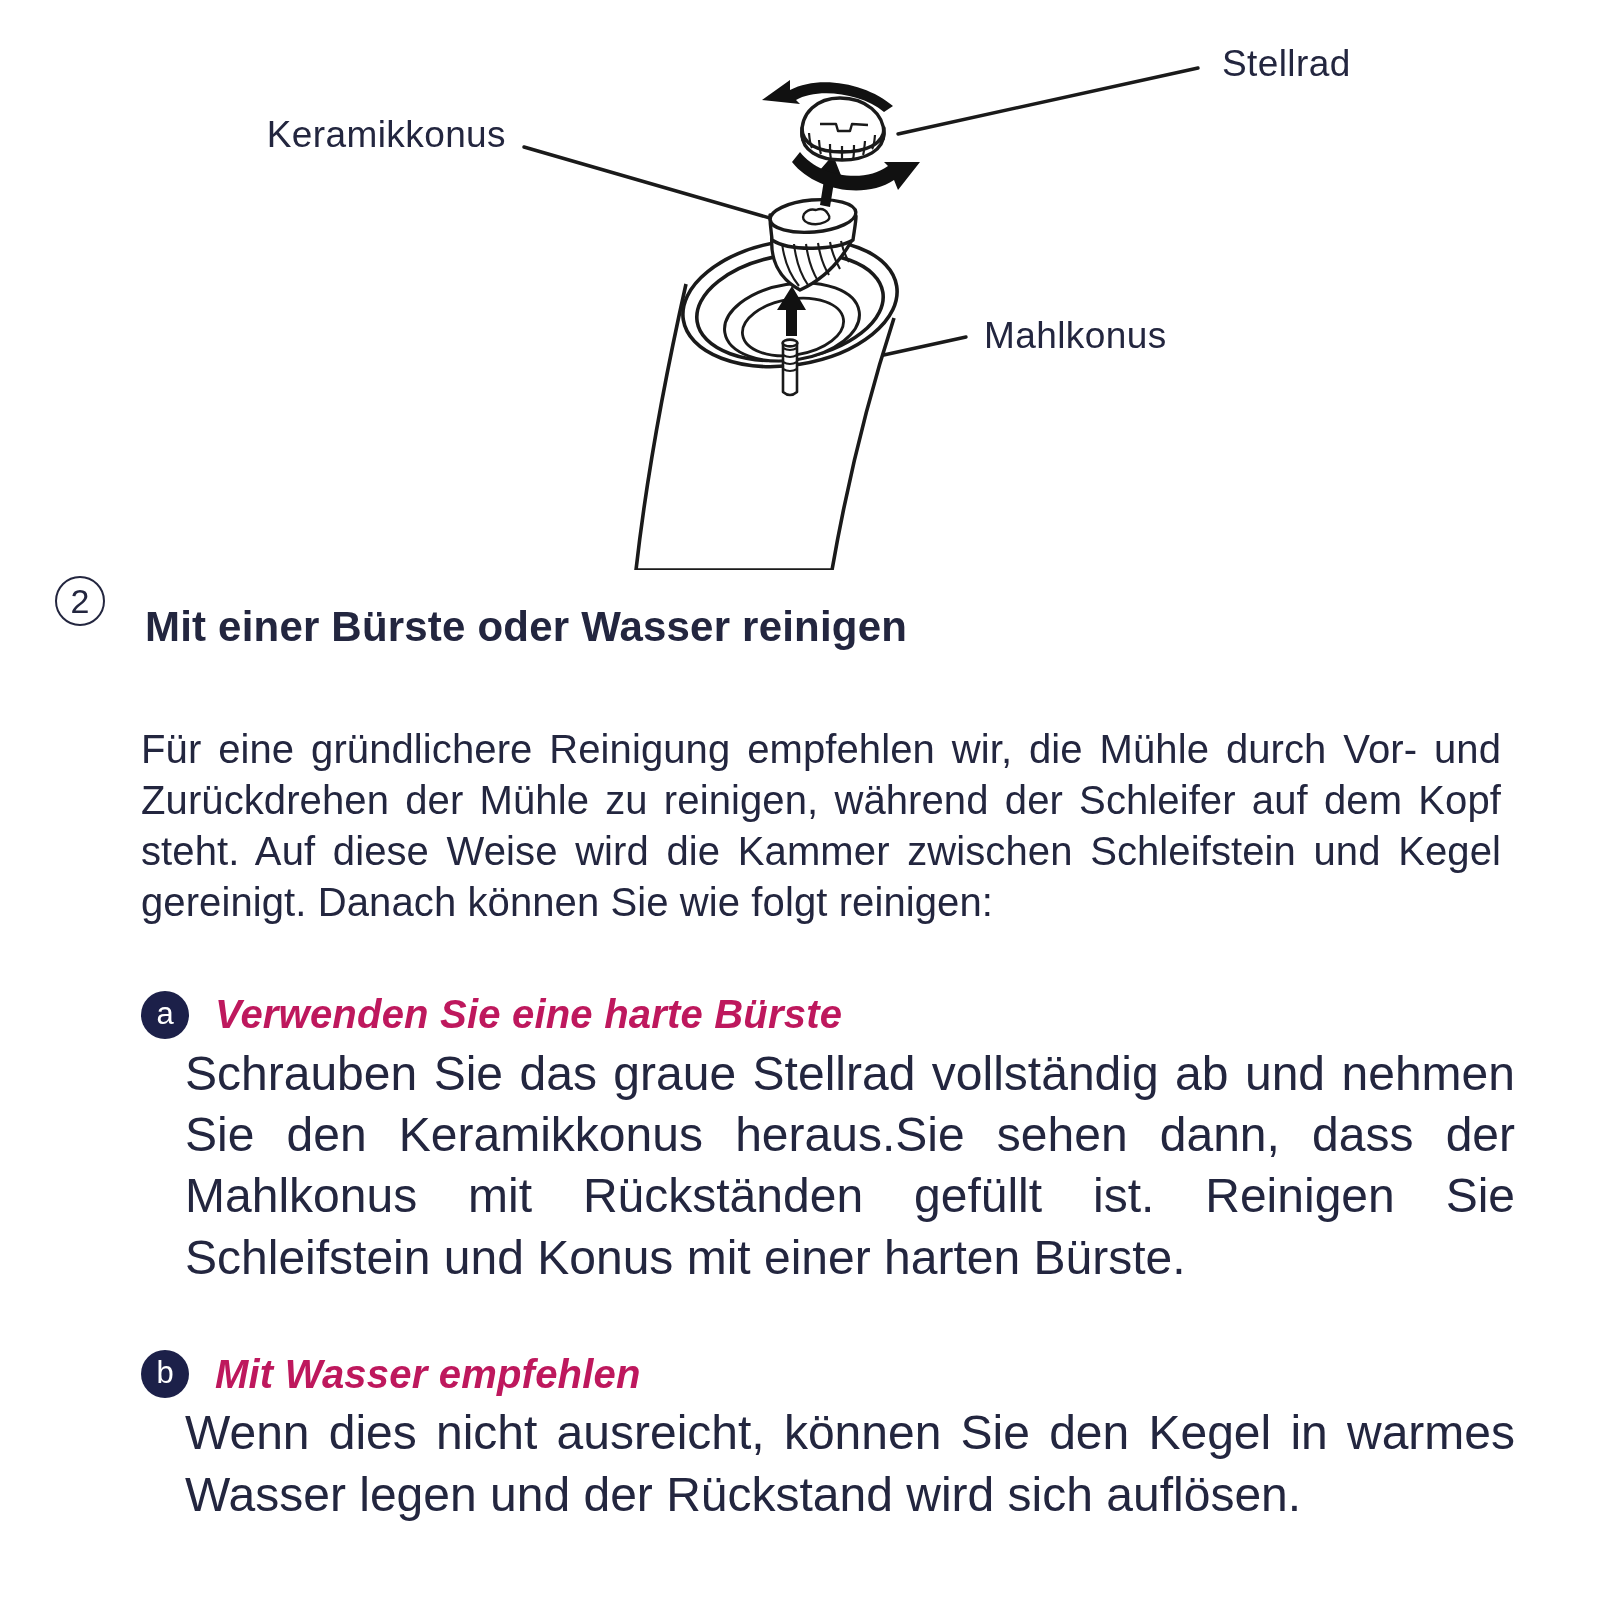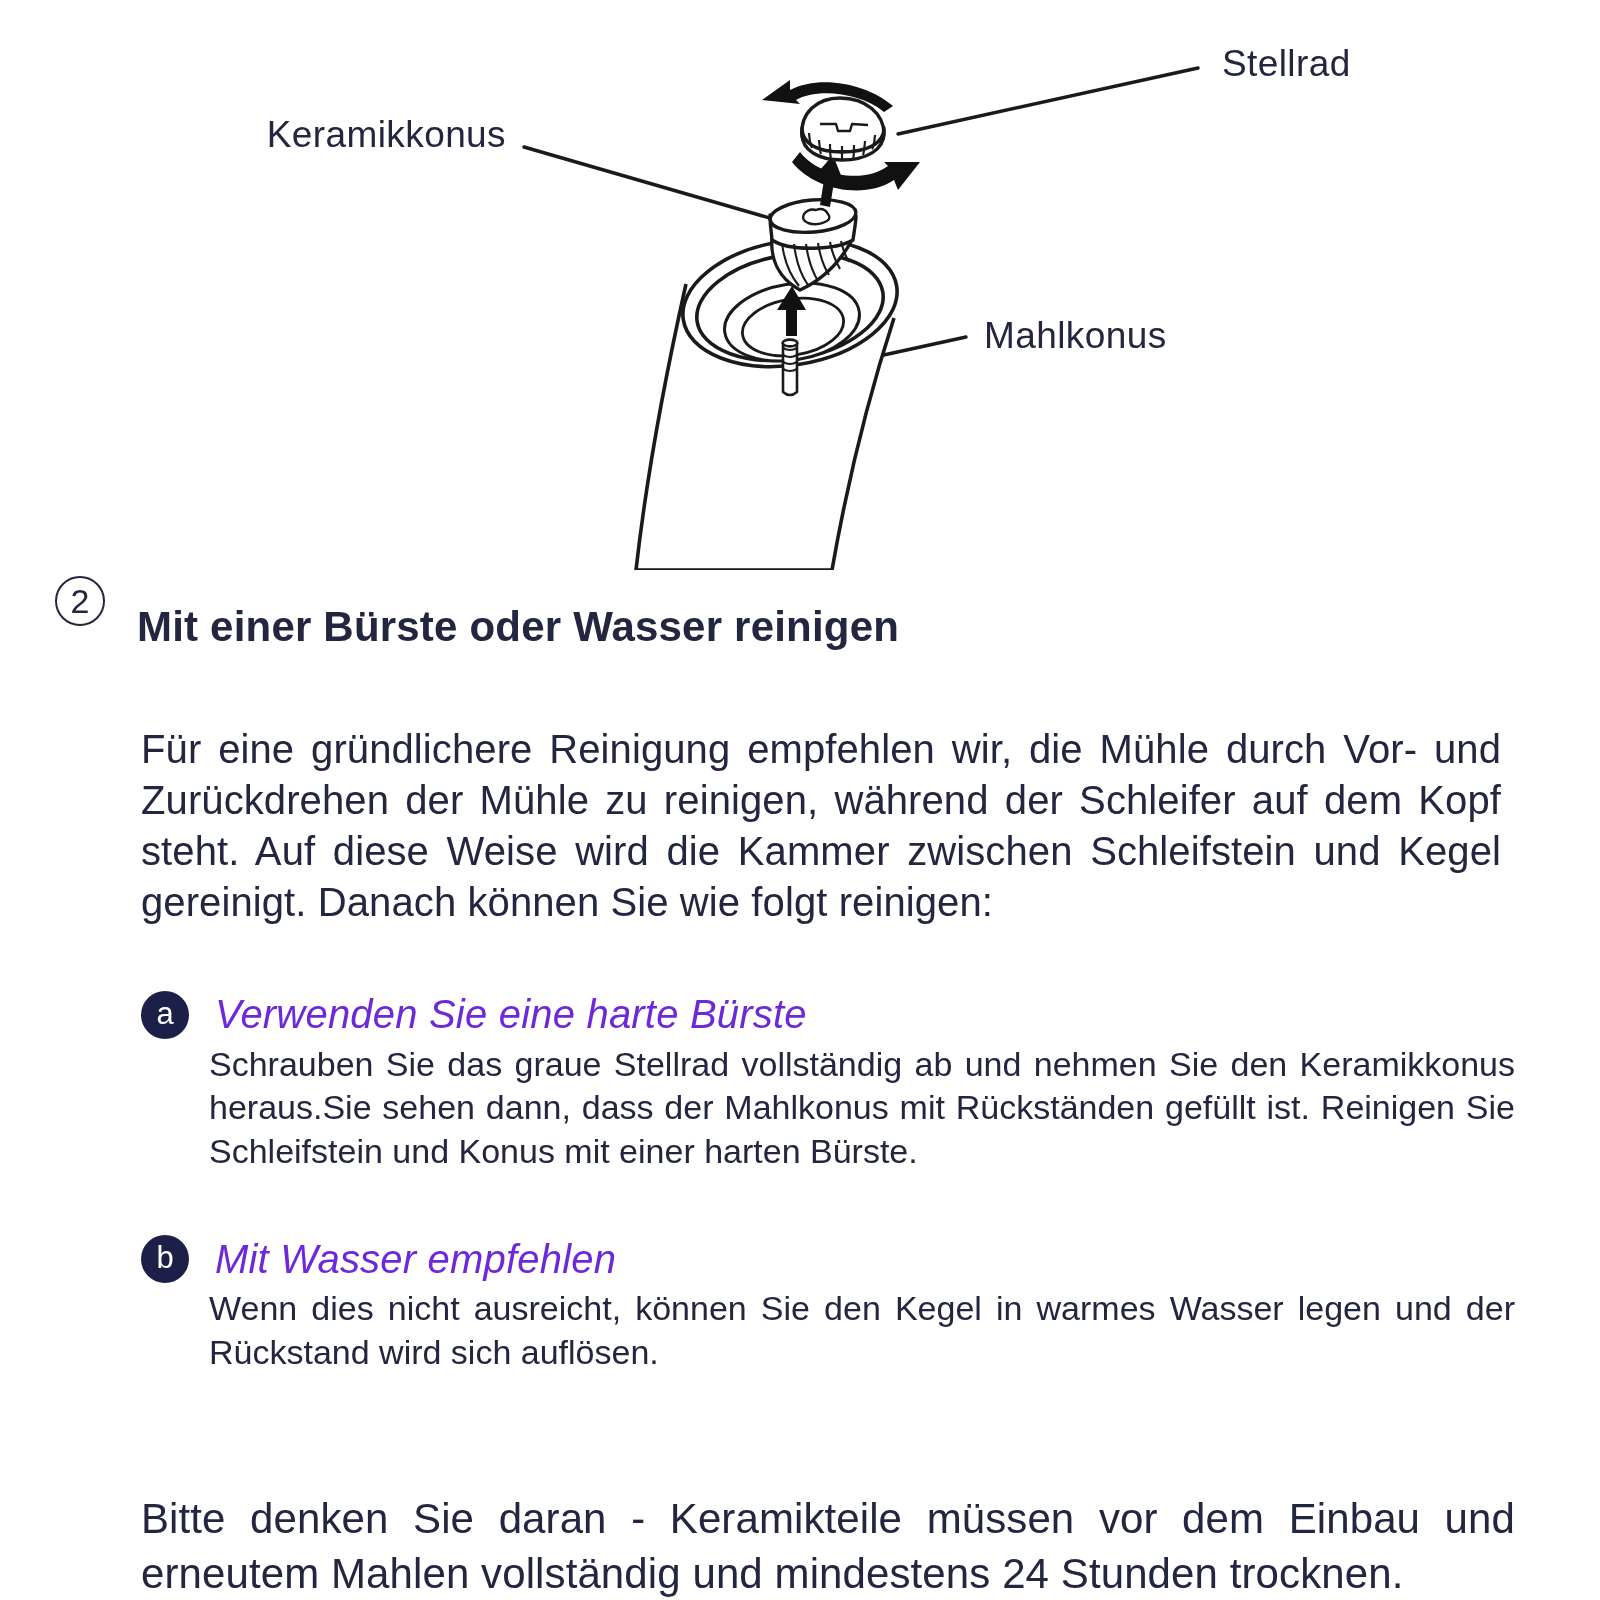--- a/index.html
+++ b/index.html
@@ -62,21 +62,21 @@
     font-size: 34px;
     line-height: 1;
     color: #23263f;
     box-sizing: border-box;
     margin-top: 6px;
   }
   .step-heading {
     font-size: 42px;
     line-height: 1.05;
     color: #23263f;
-    margin-left: 32px;
+    margin-left: 40px;
     letter-spacing: 0.2px;
     white-space: nowrap;
   }
 
   .body-block {
     margin-left: 141px;
     margin-right: 99px;
     font-size: 40px;
     line-height: 1.28;
     text-align: justify;
@@ -106,28 +106,29 @@
     justify-content: center;
     font-size: 31px;
     line-height: 1;
     padding-bottom: 3px;
     box-sizing: border-box;
   }
   .sub-title {
     margin-left: 26px;
     font-size: 40px;
     font-style: italic;
-    color: #6d28d9;
+    color: #be185d;
     letter-spacing: 0.2px;
     white-space: nowrap;
+    font-weight: bold;
   }
   .sub-body {
-    margin-left: 68px;
+    margin-left: 44px;
     margin-top: 4px;
-    font-size: 34px;
+    font-size: 48px;
     line-height: 1.28;
     text-align: justify;
     text-justify: inter-word;
     color: #23263f;
   }
 
   .closing-note {
     margin-top: 118px;
     margin-left: 141px;
     margin-right: 85px;

